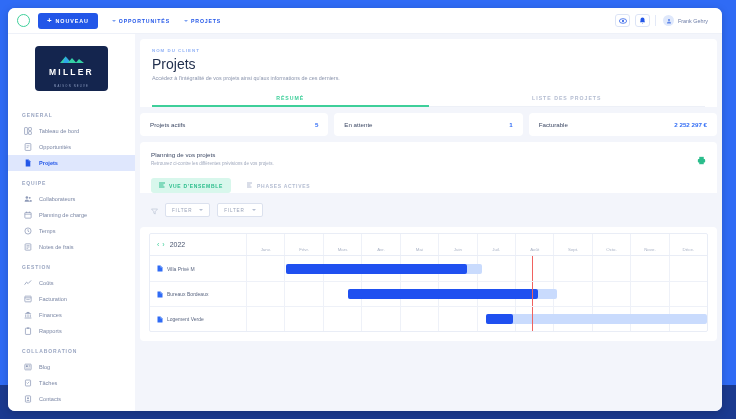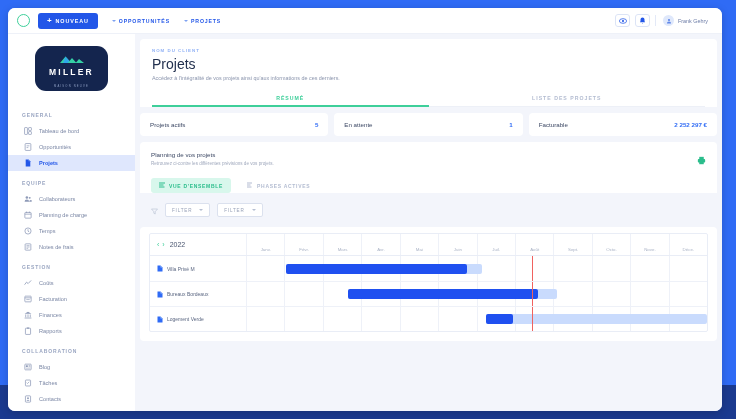--- a/index.html
+++ b/index.html
@@ -68,21 +68,21 @@
 
   
   .body { display: flex; height: 377px; }
 
   
   .sidebar {
     width: 127px; background: #ffffff; padding-top: 8px; flex: 0 0 auto;
     position: relative;
   }
   .brand-card {
-    margin: 4px auto 12px; width: 73px; height: 45px; border-radius: 11px;
+    margin: 4px auto 12px; width: 73px; height: 45px; border-radius: 4px;
     background: #14254e; display: flex; flex-direction: column;
     align-items: center; justify-content: center; gap: 8px;
   }
   .brand-mark { width: 26px; height: 9px; position: relative; }
   .brand-name { color: #fff; font-size: 8.5px; font-weight: bold; letter-spacing: 2.2px; }
   .brand-sub { color: #8fa0c4; font-size: 2.7px; letter-spacing: 1.2px; }
 
   .nav-group-title {
     font-size: 5px; font-weight: bold; color: #9aa6c2; letter-spacing: .9px;
     padding: 9px 0 5px 14px;

